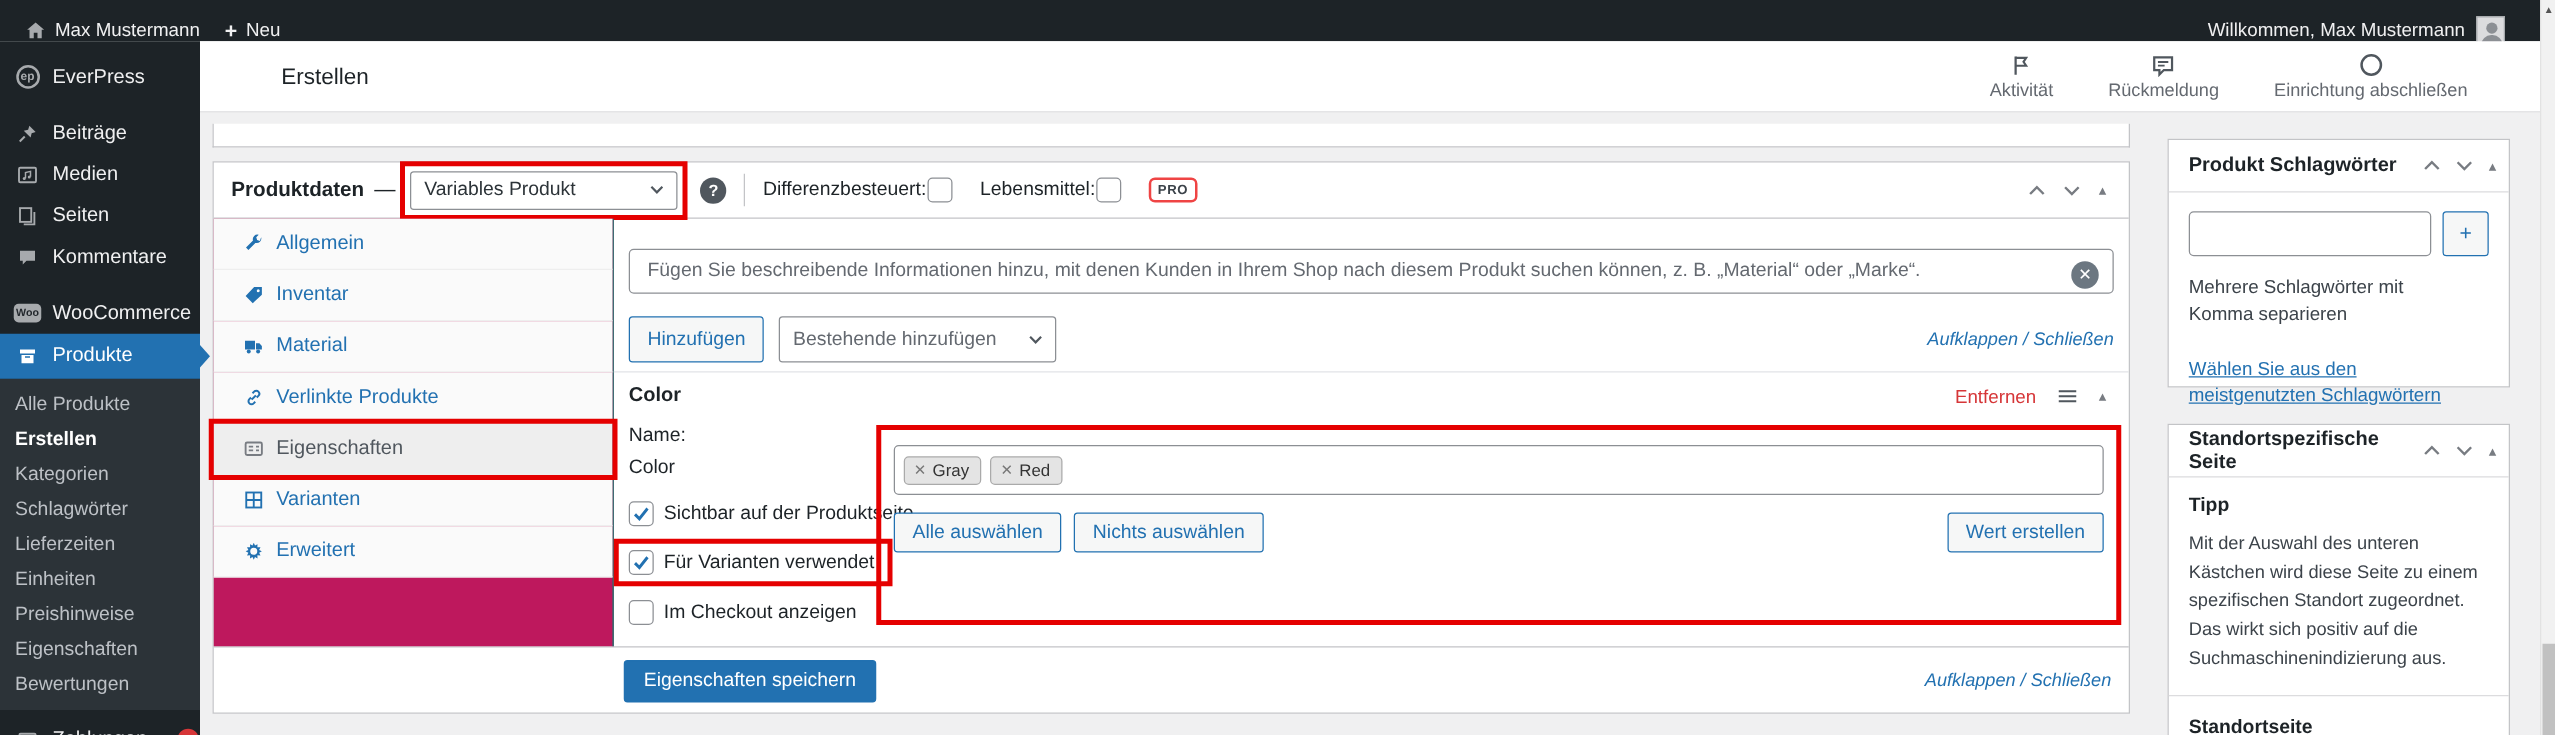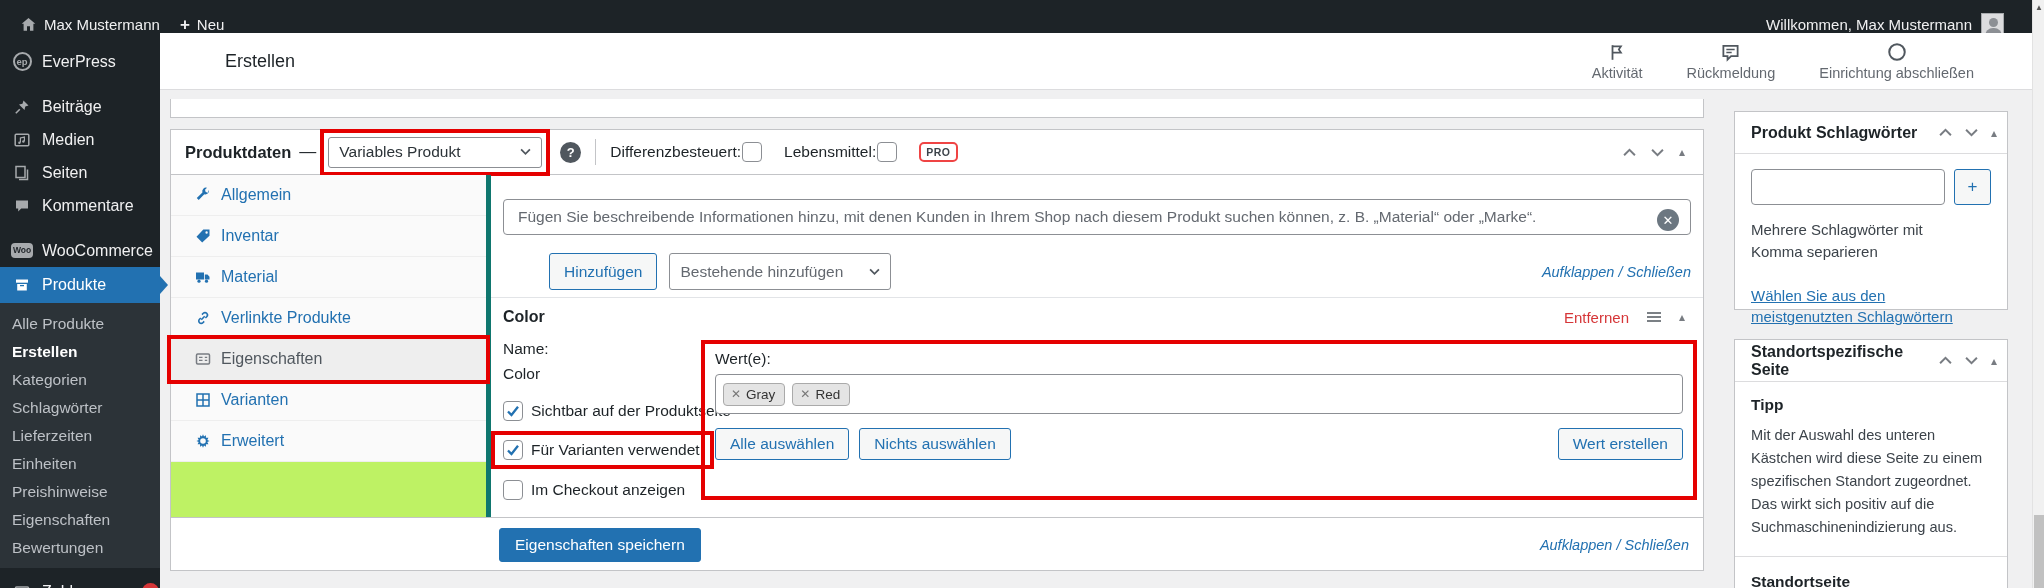--- a/index.html
+++ b/index.html
@@ -75,37 +75,37 @@
   .type-select { width:214px; height:31px; font-size:15.5px; }
   .help-bubble { width:21px; height:21px; border-radius:50%; background:#50575e; color:#fff; font-weight:bold;
                  font-size:13px; display:flex; align-items:center; justify-content:center; margin-left:10px; cursor:pointer; }
   .vsep { width:1px; height:26px; background:#c3c4c7; margin:0 14px; }
   .pb-check { display:flex; align-items:center; gap:1px; font-size:15.5px; color:#1d2327; margin-right:22px; }
   .pro-badge { border:2px solid #ef4444; border-radius:5px; font-size:10.5px; font-weight:bold; color:#3c434a;
                padding:2px 5px; letter-spacing:.5px; }
   .pb-header .sort-glyphs { margin-left:auto; padding-right:4px; }
 
   .pb-body { display:flex; height:342px; }
-  .tabcol { width:320px; background:#bef264; border-right:5px solid #0f766e; }
+  .tabcol { width:320px; background:#be185d; border-right:1px solid #0f766e; }
   .tab { height:41px; display:flex; align-items:center; gap:9px; padding-left:24px; font-size:16px;
          color:#2271b1; border-bottom:1px solid #eee; cursor:pointer; background:#fafafa; }
   .tab .ticon { width:17px; display:flex; color:#2271b1; flex:none; }
   .tab.active { background:#eeeeee; color:#50575e; position:relative; outline:4px solid #e50000; z-index:5; }
   .tab.active .ticon { color:#787c82; }
 
   .contentcol { flex:1; padding:24px 12px 0 12px; position:relative; }
   .desc-wrap { position:relative; }
   .desc-input { width:100%; height:36px; border:1px solid #8c8f94; border-radius:4px; padding:0 46px 0 14px;
                 font-size:15.5px; color:#2c3338; font-family:Liberation Sans, sans-serif; background:#fff; }
   .desc-input::placeholder { color:#646970; opacity:1; }
   .clear-circle { position:absolute; right:12px; top:10px; width:22px; height:22px; border-radius:50%;
                   background:#6c7781; color:#fff; font-size:13px; font-weight:bold; display:flex;
                   align-items:center; justify-content:center; cursor:pointer; }
   .add-row { display:flex; align-items:center; gap:12px; margin-top:18px; }
-  .add-btn { height:37px;margin-left:46px; }
+  .add-btn { height:37px; }
   .existing-select { height:37px; width:222px; color:#646970; font-size:15.5px; }
   .toggle-link { margin-left:auto; font-size:14.5px; }
   .content-divider { border-top:1px solid #e2e4e7; margin:7px -12px 0 -12px; }
   .color-row { display:flex; align-items:center; margin-top:10px; }
   .color-name { font-weight:bold; font-size:16px; }
   .color-controls { margin-left:auto; display:flex; align-items:center; gap:17px; padding-right:6px; }
   .remove-link { color:#d63638; font-size:15px; cursor:pointer; }
 
   .attr-body { display:flex; margin-top:14px; }
   .attr-left { width:198px; flex:none; font-size:15.5px; }
@@ -463,21 +463,20 @@
                 <span>Für Varianten verwendet</span>
               </span>
             </span>
             <div class="cb-row" style="margin-top:11px;">
               <span class="cb"></span>
               <span>Im Checkout anzeigen</span>
             </div>
           </div>
 
           <div class="red4 values-frame">
-            <div class="values-label">Wert(e):</div>
             <div class="values-input">
               <span class="tagchip">
                 <span class="x">✕</span>
                 <span>Gray</span>
               </span>
               <span class="tagchip">
                 <span class="x">✕</span>
                 <span>Red</span>
               </span>
             </div>

